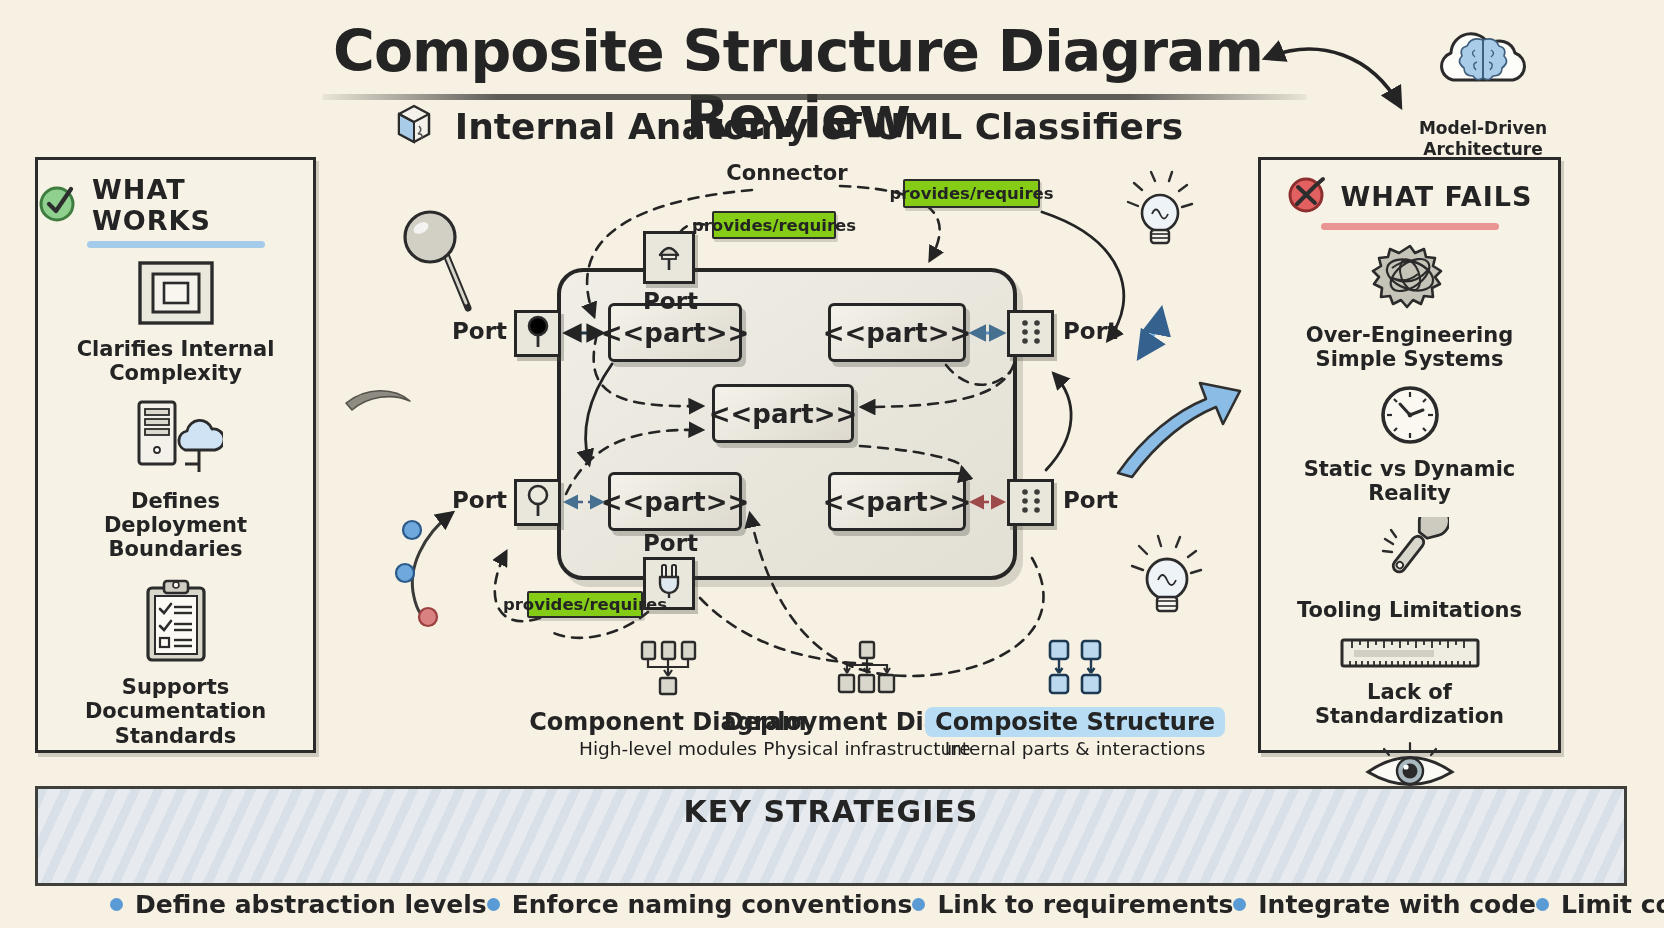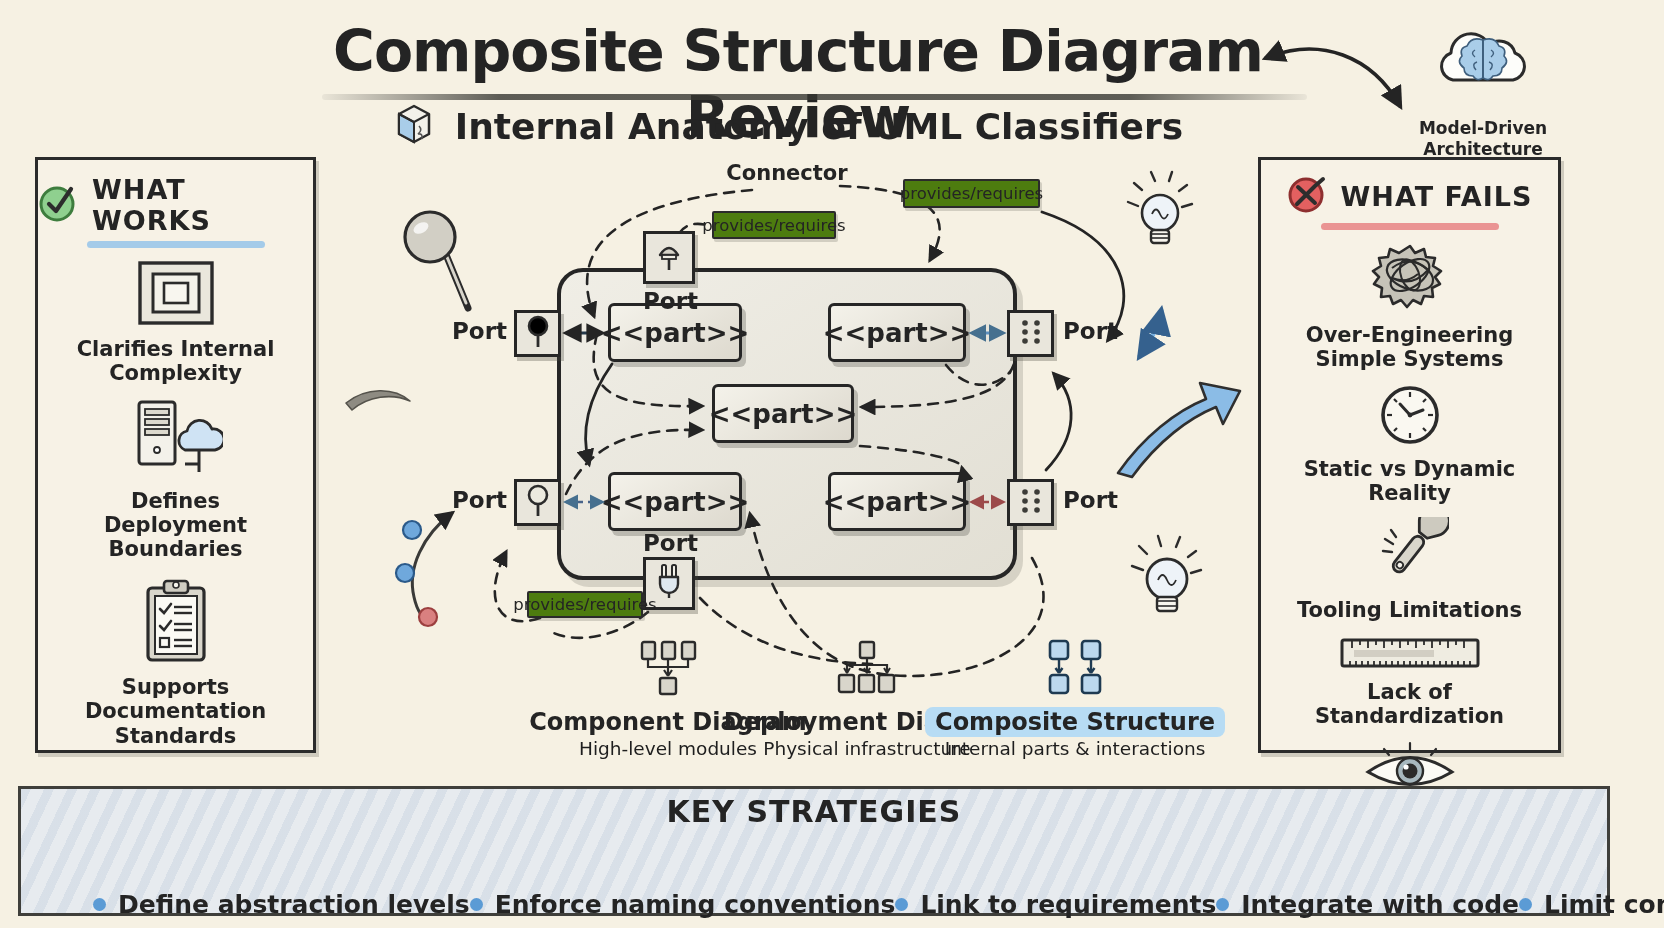--- a/index.html
+++ b/index.html
@@ -40,30 +40,30 @@
     box-shadow:4px 5px 0 rgba(70,70,60,.28);
     display:flex;align-items:center;justify-content:center;
     font-size:26px;font-weight:700;box-sizing:border-box;}
   .overlay{position:absolute;left:0;top:0;z-index:3;pointer-events:none;}
   .port{position:absolute;z-index:4;border:3px solid #262626;background:#e9e6dc;
     box-shadow:3px 4px 0 rgba(70,70,60,.3);display:flex;align-items:center;justify-content:center;
     box-sizing:border-box;}
   .port-label{position:absolute;z-index:5;font-size:23px;font-weight:700;}
   .connector-label{position:absolute;left:712px;top:161px;width:150px;text-align:center;
     z-index:5;font-size:21px;font-weight:700;}
-  .pr{position:absolute;z-index:5;border:2px solid #2b2b2b;background:#4d7c0f;border-radius:2px;
-    font-size:16.5px;font-weight:400;display:flex;align-items:center;justify-content:center;
+  .pr{position:absolute;z-index:5;border:2px solid #2b2b2b;background:#84cc16;border-radius:2px;
+    font-size:16.5px;font-weight:700;display:flex;align-items:center;justify-content:center;
     box-shadow:2px 3px 0 rgba(70,70,60,.2);box-sizing:border-box;}
   
   .dt{position:absolute;display:flex;flex-direction:column;align-items:center;text-align:center;z-index:2;}
   .dt .dt-title{font-size:24px;font-weight:700;margin-top:6px;white-space:nowrap;}
   .dt .dt-sub{font-size:18.5px;font-weight:400;margin-top:2px;white-space:nowrap;color:#1e1e1e;}
   .dt .hl{background:#b7dcf4;border-radius:8px;padding:1px 10px;}
   
-  .keybar{position:absolute;left:18px;top:786px;width:1592px;height:130px;
+  .keybar{position:absolute;left:35px;top:786px;width:1592px;height:100px;
     border:3px solid #3f3f3b;box-sizing:border-box;
     background:repeating-linear-gradient(115deg,rgba(140,165,195,.16) 0 9px,rgba(255,255,255,0) 9px 21px),#e7ebef;}
   .keybar-title{position:absolute;left:0;right:0;top:5px;text-align:center;
     font-size:30px;font-weight:700;letter-spacing:1px;}
   .keybar-items{position:absolute;left:72px;right:72px;top:55px;display:flex;
     justify-content:space-between;align-items:center;}
   .keybar-item{display:flex;align-items:center;gap:12px;font-size:25px;font-weight:700;white-space:nowrap;margin-top:46px;}
   .keybar-item .dot{width:13px;height:13px;border-radius:50%;background:#5b9bd5;flex:none;}
 </style>
 </head>

